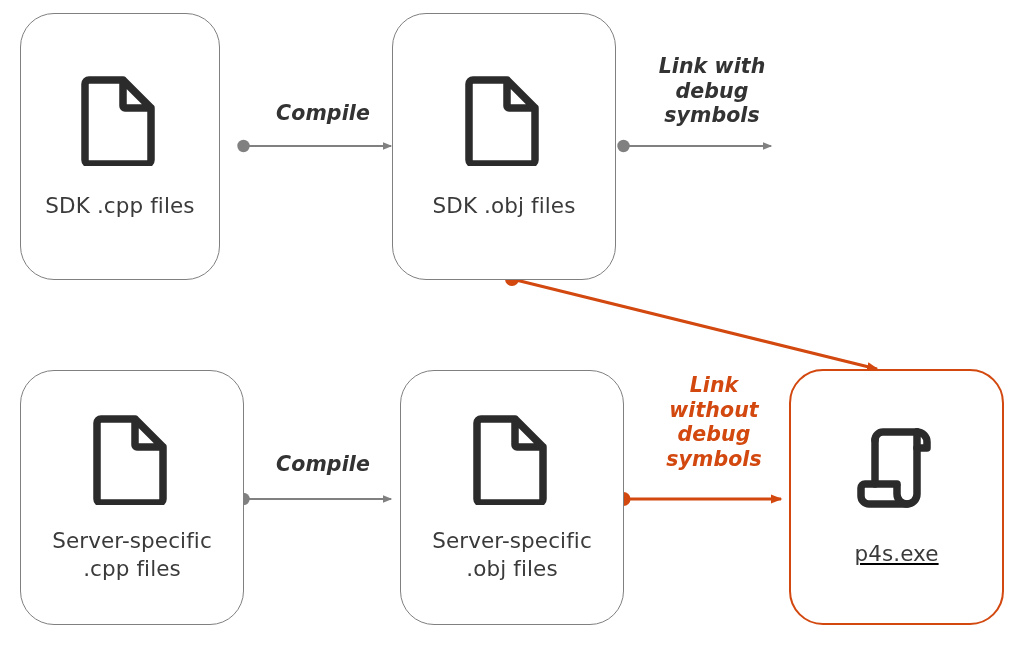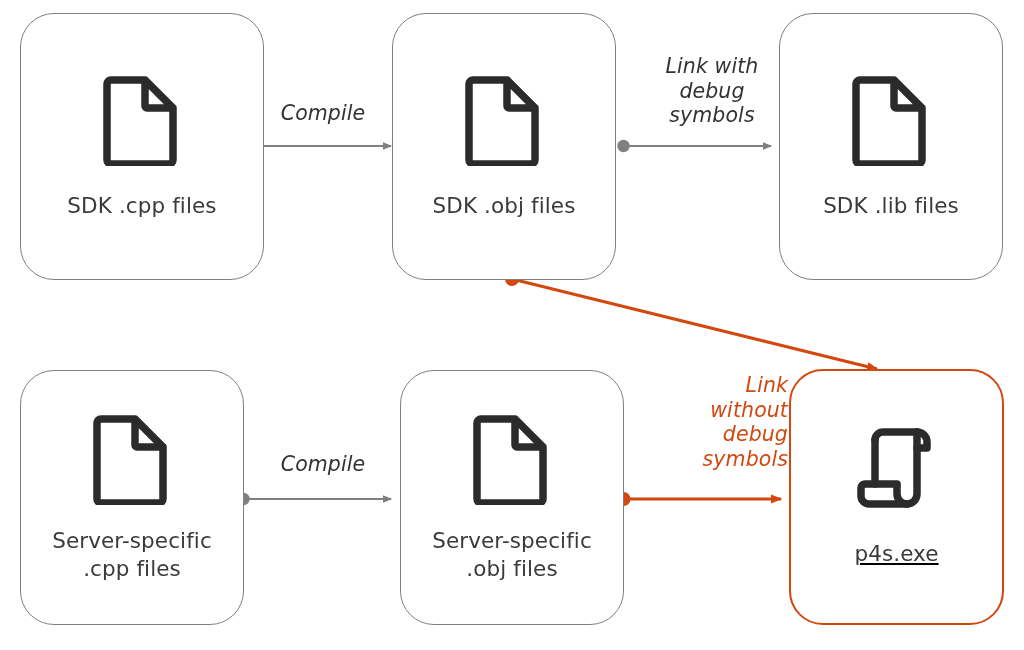--- a/index.html
+++ b/index.html
@@ -45,31 +45,30 @@
     line-height: 1.28;
     color: #3a3a3a;
     text-align: center;
     letter-spacing: 0.1px;
     white-space: pre-line;
   }
   
   .edge-label {
     position: absolute;
     font-style: italic;
-    font-weight: normal;
+    font-weight: bold;
     font-size: 20.5px;
     line-height: 1.2;
     color: #333333;
     text-align: center;
     white-space: pre-line;
     letter-spacing: 0.1px;
   }
   .edge-label.accent {
     color: #D2480F;
-    text-align: right;
   }
   
   #connectors {
     position: absolute;
     left: 0;
     top: 0;
     width: 1024px;
     height: 650px;
     pointer-events: none;
   }
@@ -108,49 +107,40 @@
       <line x1="623" y1="499" x2="781" y2="499" stroke="#D2480F" stroke-width="3" marker-end="url(#arrow-orange)"></line>
       <circle cx="623.5" cy="499" r="7" fill="#D2480F"></circle>
     </g>
 
     <g>
       <line x1="512" y1="279" x2="877" y2="369" stroke="#D2480F" stroke-width="3" marker-end="url(#arrow-orange)"></line>
       <circle cx="512" cy="279" r="7" fill="#D2480F"></circle>
     </g>
   </svg>
 
-  <div class="node" style="left:20px; top:13px; width:244px; height:267px;">
+  <div class="node" style="left:20px; top:13px; width:200px; height:267px;">
     <span class="node-icon">
       <svg width="78" height="92" viewBox="0 0 78 92" xmlns="http://www.w3.org/2000/svg">
         <path d="M8 6 h34 l28 28 v52 a4 4 0 0 1 -4 4 h-58 a4 4 0 0 1 -4 -4 v-76 a4 4 0 0 1 4 -4 z
                  M42 6 v26 a2 2 0 0 0 2 2 h26" fill="none" stroke="#2b2b2b" stroke-width="7.5" stroke-linejoin="round" stroke-linecap="round"></path>
       </svg>
     </span>
     <span class="node-label">SDK .cpp files</span>
   </div>
 
   <div class="node" style="left:392px; top:13px; width:224px; height:267px;">
     <span class="node-icon">
       <svg width="78" height="92" viewBox="0 0 78 92" xmlns="http://www.w3.org/2000/svg">
         <path d="M8 6 h34 l28 28 v52 a4 4 0 0 1 -4 4 h-58 a4 4 0 0 1 -4 -4 v-76 a4 4 0 0 1 4 -4 z
                  M42 6 v26 a2 2 0 0 0 2 2 h26" fill="none" stroke="#2b2b2b" stroke-width="7.5" stroke-linejoin="round" stroke-linecap="round"></path>
       </svg>
     </span>
     <span class="node-label">SDK .obj files</span>
   </div>
 
-  <div class="node" style="left:779px; top:13px; width:224px; height:267px;">
-    <span class="node-icon">
-      <svg width="78" height="92" viewBox="0 0 78 92" xmlns="http://www.w3.org/2000/svg">
-        <path d="M8 6 h34 l28 28 v52 a4 4 0 0 1 -4 4 h-58 a4 4 0 0 1 -4 -4 v-76 a4 4 0 0 1 4 -4 z
-                 M42 6 v26 a2 2 0 0 0 2 2 h26" fill="none" stroke="#2b2b2b" stroke-width="7.5" stroke-linejoin="round" stroke-linecap="round"></path>
-      </svg>
-    </span>
-    <span class="node-label">SDK .lib files</span>
-  </div>
 
   <div class="node" style="left:20px; top:370px; width:224px; height:255px;">
     <span class="node-icon" style="margin-bottom:22px;">
       <svg width="78" height="92" viewBox="0 0 78 92" xmlns="http://www.w3.org/2000/svg">
         <path d="M8 6 h34 l28 28 v52 a4 4 0 0 1 -4 4 h-58 a4 4 0 0 1 -4 -4 v-76 a4 4 0 0 1 4 -4 z
                  M42 6 v26 a2 2 0 0 0 2 2 h26" fill="none" stroke="#2b2b2b" stroke-width="7.5" stroke-linejoin="round" stroke-linecap="round"></path>
       </svg>
     </span>
     <span class="node-label">Server-specific
 .cpp files</span>

